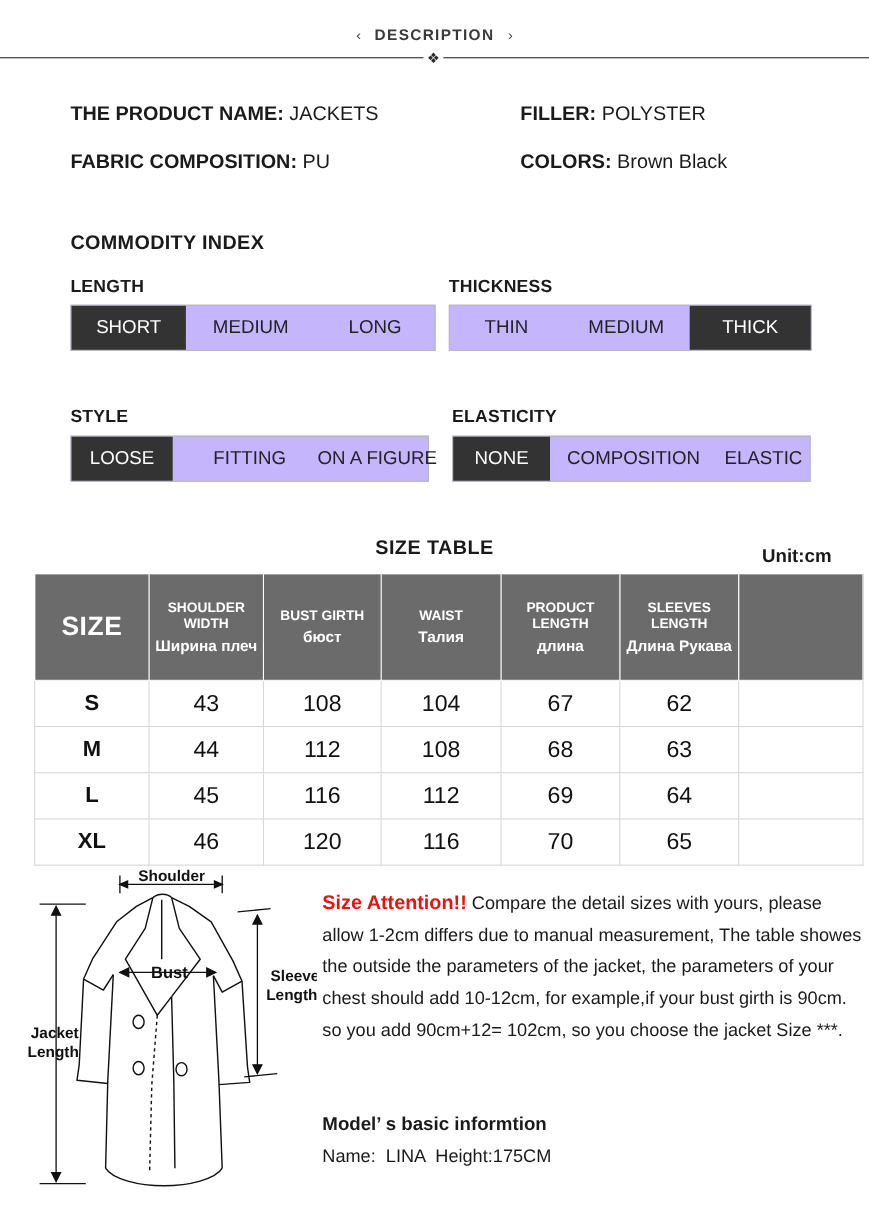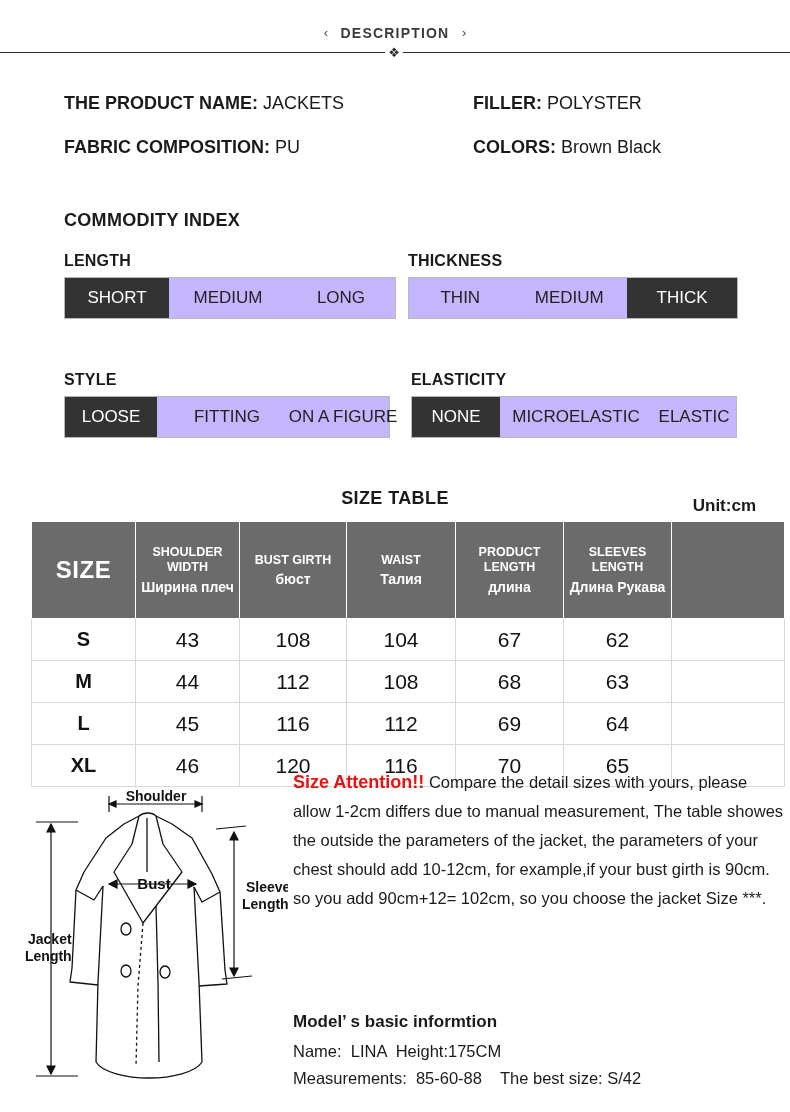--- a/index.html
+++ b/index.html
@@ -208,21 +208,21 @@
   .diagram {
     position: absolute;
     left: 6px; top: 786px;
     width: 282px;
     height: 322px;
   }
 
   
   .attention-block {
     position: absolute;
-    left: 293px; top: 768px;
+    left: 293px; top: 806px;
     width: 492px;
     font-size: 16.5px;
     line-height: 29px;
     color: #1a1a1a;
   }
   .attn-head {
     color: #e8130f;
     font-weight: bold;
     font-size: 18px;
   }
@@ -298,21 +298,21 @@
     <div class="idx-seg on">LOOSE</div>
     <div class="idx-seg">FITTING</div>
     <div class="idx-seg">ON A FIGURE</div>
   </div>
 </div>
 
 <div class="idx-group" id="grp-elastic">
   <span class="idx-label">ELASTICITY</span>
   <div class="idx-bar">
     <div class="idx-seg on">NONE</div>
-    <div class="idx-seg">MICROELASTIC</div>
+    <div class="idx-seg">COMPOSITION</div>
     <div class="idx-seg">ELASTIC</div>
   </div>
 </div>
 
 <div class="size-table-title">SIZE TABLE</div>
 <div class="unit-label">Unit:cm</div>
 
 <table class="size-table">
   <colgroup>
     <col class="c1">
@@ -460,14 +460,13 @@
   </svg>
 </div>
 
 <div class="attention-block">
   <span class="attn-head">Size Attention!!</span><span> Compare the detail sizes with yours, please allow 1-2cm differs due to manual measurement, The table showes the outside the parameters of the jacket, the parameters of your chest should add 10-12cm, for example,if your bust girth is 90cm. so you add 90cm+12= 102cm, so you choose the jacket  Size ***.</span>
 </div>
 
 <div class="model-block">
   <span class="model-title">Model’ s basic informtion</span>
   <span class="model-line">Name:  LINA  Height:175CM</span>
-  <span class="model-line">Measurements:  85-60-88    The best size: S/42</span>
 </div>
 
 </body></html>

